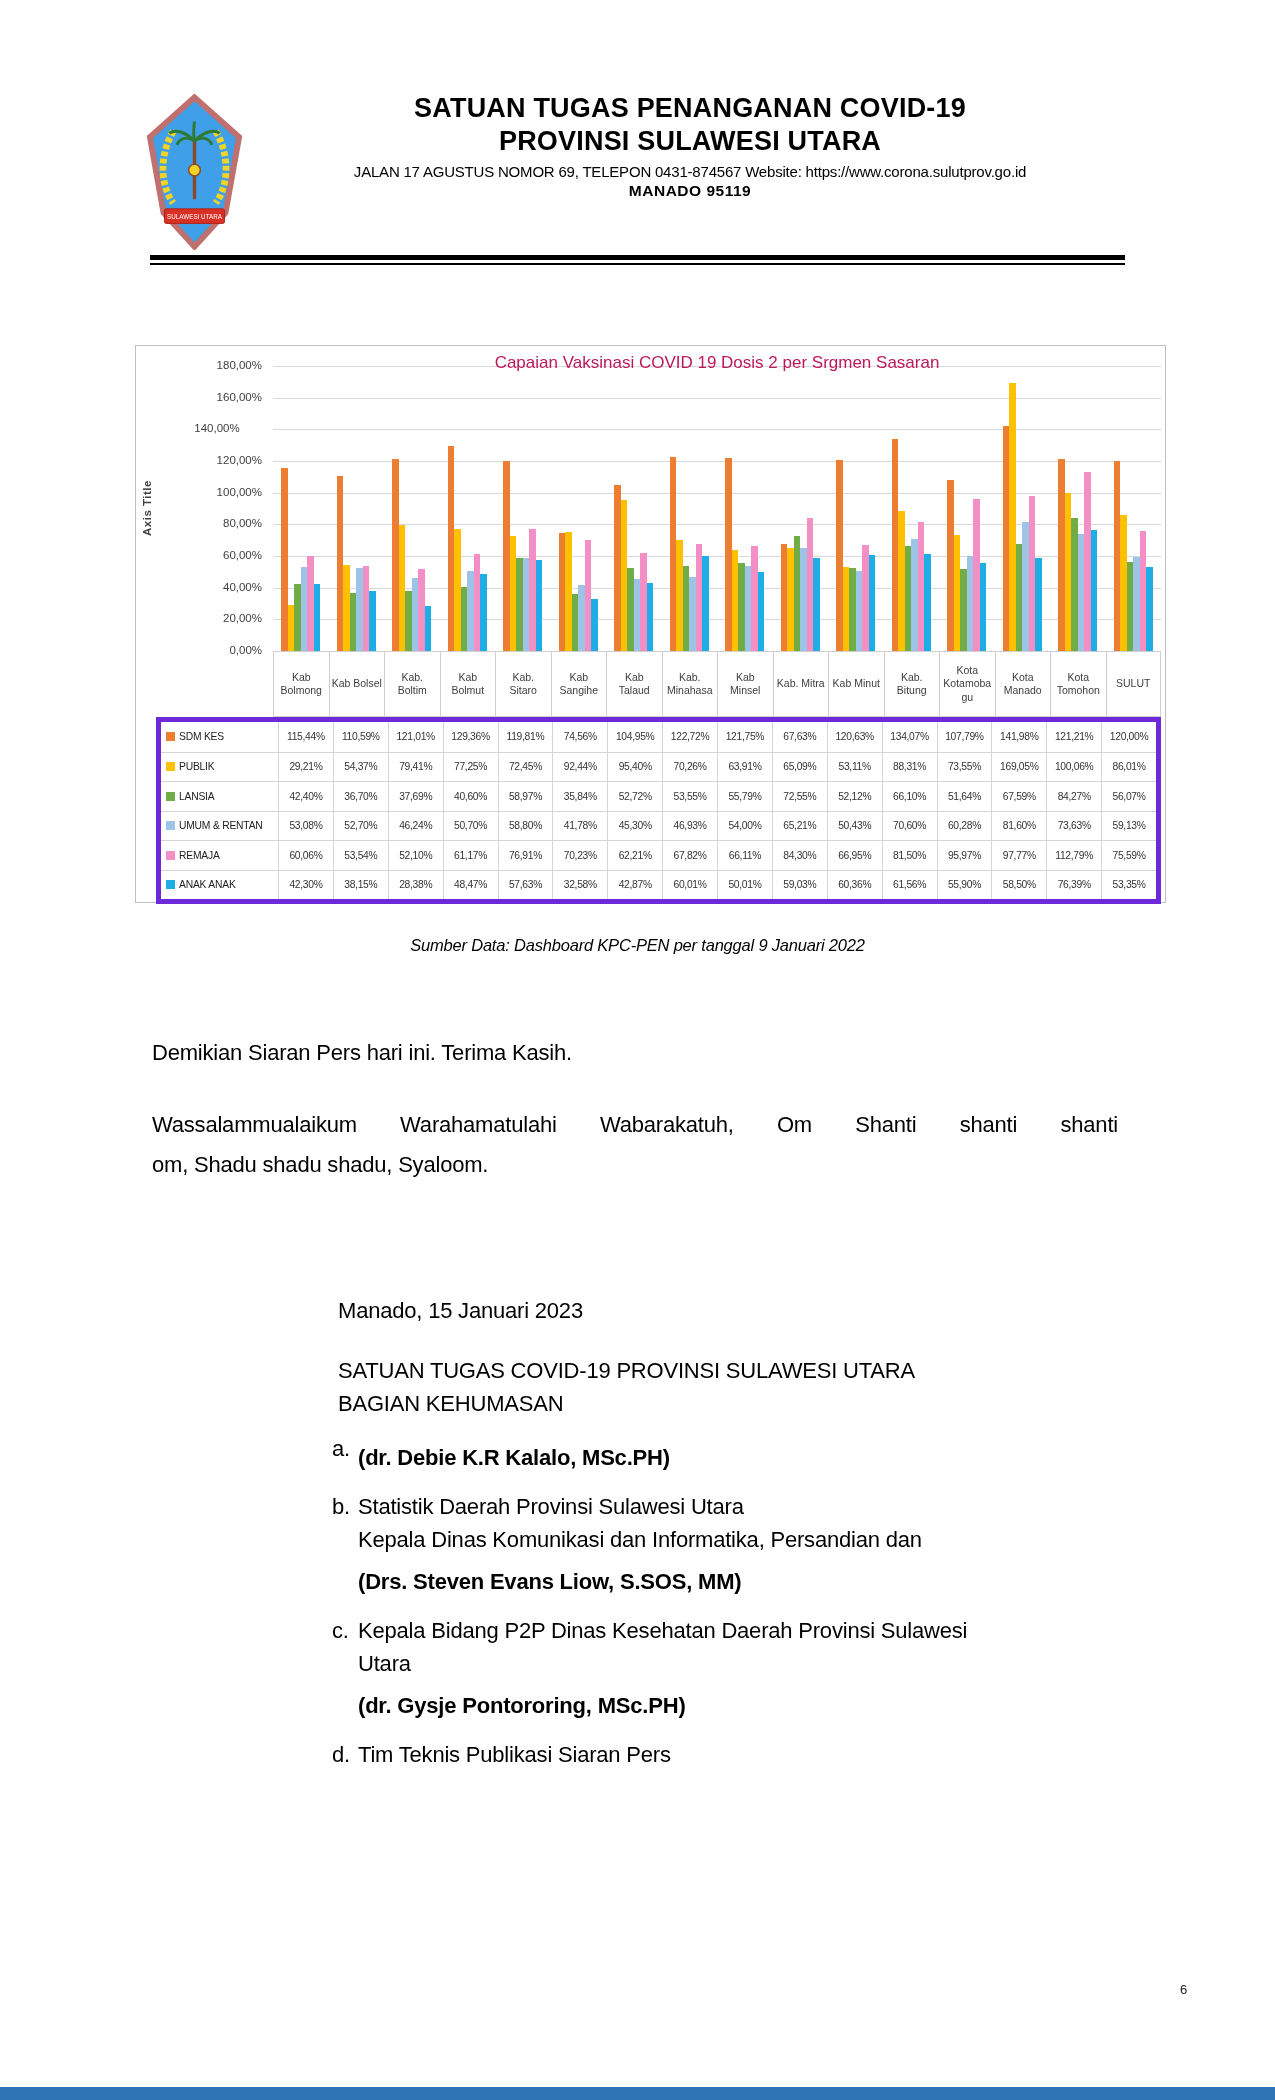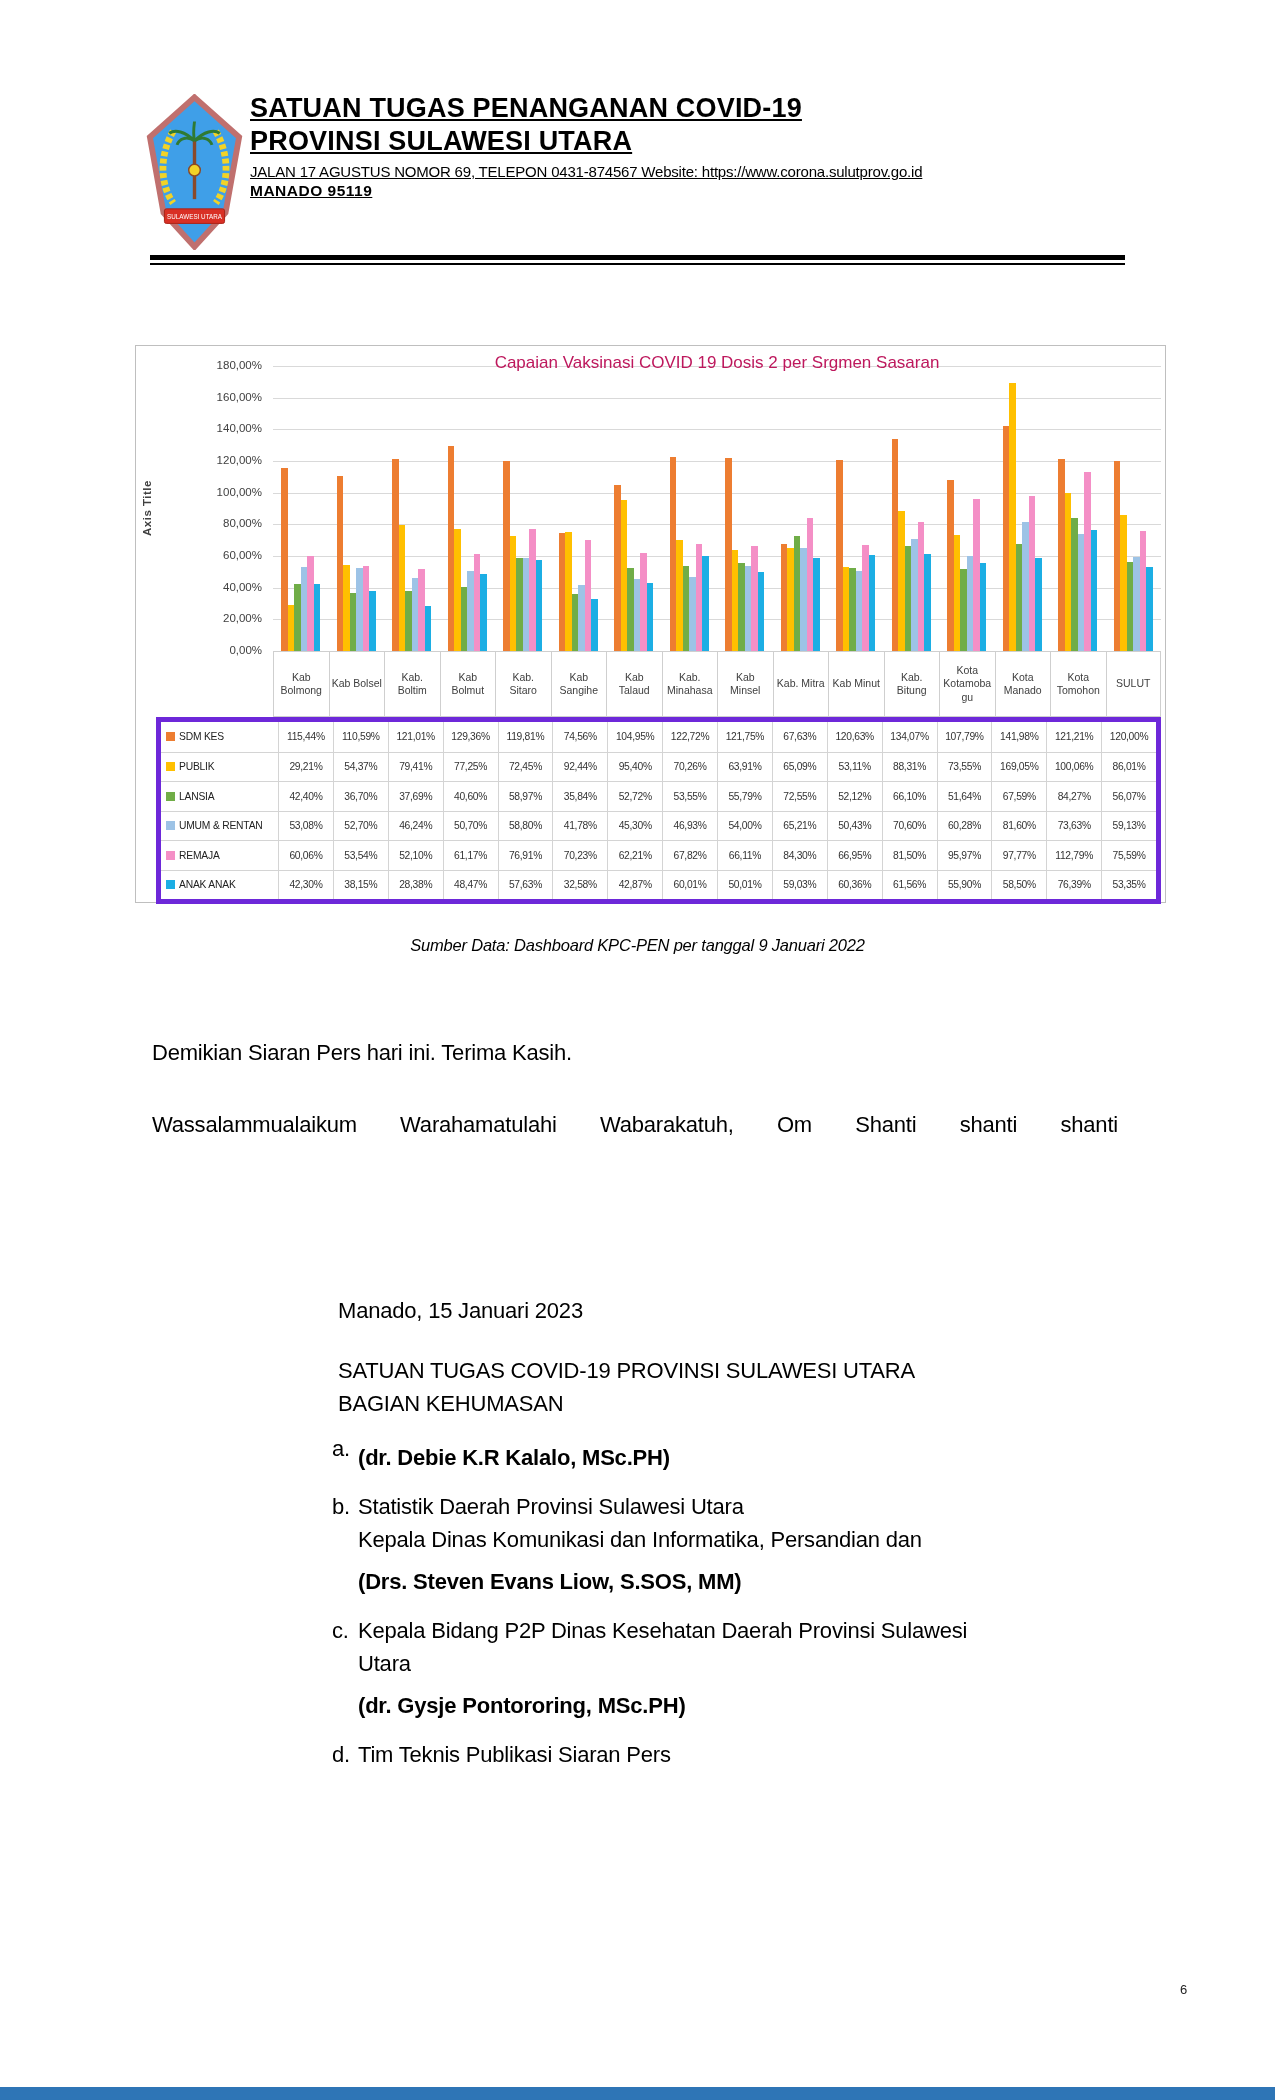--- a/index.html
+++ b/index.html
@@ -4,21 +4,21 @@
 <style>
   * { box-sizing: border-box; margin: 0; padding: 0; }
   html { background: #777; }
   body {
     width: 1275px; height: 2100px; margin: 0 auto; background: #ffffff;
     position: relative; overflow: hidden;
     font-family: "Liberation Sans", "DejaVu Sans", sans-serif; color: #000;
   }
   
   .hdr-logo { position: absolute; left: 146px; top: 94px; width: 97px; height: 156px; }
-  .hdr-text { position: absolute; left: 250px; top: 92px; width: 880px; text-align: left; text-decoration: underline; }
+  .hdr-text { position: absolute; left: 250px; top: 92px; width: 880px; text-align: center; }
   .hdr-title { font-size: 27px; font-weight: bold; line-height: 33px; letter-spacing: .2px; }
   .hdr-addr { font-size: 15px; margin-top: 5px; letter-spacing: -0.2px; }
   .hdr-city { font-size: 15.5px; font-weight: bold; margin-top: 2px; letter-spacing: .5px; }
   .hdr-rule { position: absolute; left: 150px; top: 255px; width: 975px; }
   .hdr-rule .thick { height: 5px; background: #000; }
   .hdr-rule .thin { height: 2px; background: #000; margin-top: 3px; }
   
   .chart-box {
     position: absolute; left: 135px; top: 345px; width: 1031px; height: 558px;
     border: 1px solid #bfbfbf; background: #fff;
@@ -102,21 +102,21 @@
 <div class="hdr-rule">
   <div class="thick"></div>
     <div class="thin"></div>
 </div>
 
 <section class="chart-box">
   <div class="axis-title">Axis Title</div>
   <div class="y-axis" id="yAxis">
       <div class="y-tick" style="top: 13px;">180,00%</div>
       <div class="y-tick" style="top: 44.6667px;">160,00%</div>
-      <div class="y-tick" style="top: 76.3333px;">140,00%</div>
+      <div class="y-tick" style="top: 76.3333px; text-align: center;">140,00%</div>
       <div class="y-tick" style="top: 108px;">120,00%</div>
       <div class="y-tick" style="top: 139.667px;">100,00%</div>
       <div class="y-tick" style="top: 171.333px;">80,00%</div>
       <div class="y-tick" style="top: 203px;">60,00%</div>
       <div class="y-tick" style="top: 234.667px;">40,00%</div>
       <div class="y-tick" style="top: 266.333px;">20,00%</div>
       <div class="y-tick" style="top: 298px;">0,00%</div>
     </div>
   <div class="plot" id="plot">
       <div class="gridline" style="top: 0px;"></div>
@@ -412,20 +412,21 @@
         <div class="t-cell">76,39%</div>
         <div class="t-cell">53,35%</div>
       </div>
     </div>
 </section>
 
 <div class="caption">Sumber Data: Dashboard KPC-PEN per tanggal 9 Januari 2022</div>
 <div class="para1">Demikian Siaran Pers hari ini. Terima Kasih.</div>
 <div class="para2">
   <div class="just">Wassalammualaikum Warahamatulahi Wabarakatuh, Om Shanti shanti shanti</div>
+  <div>om, Shadu shadu shadu, Syaloom.</div>
 </div>
 
 <div class="sig-block">
   <div class="sig-date">Manado, 15 Januari 2023</div>
   <div class="sig-org">SATUAN TUGAS COVID-19 PROVINSI SULAWESI UTARA</div>
   <div class="sig-org last">BAGIAN KEHUMASAN</div>
   <div id="sigList">
       <div class="sig-item">
         <div class="sig-marker">a.</div>
         <div class="sig-body">

